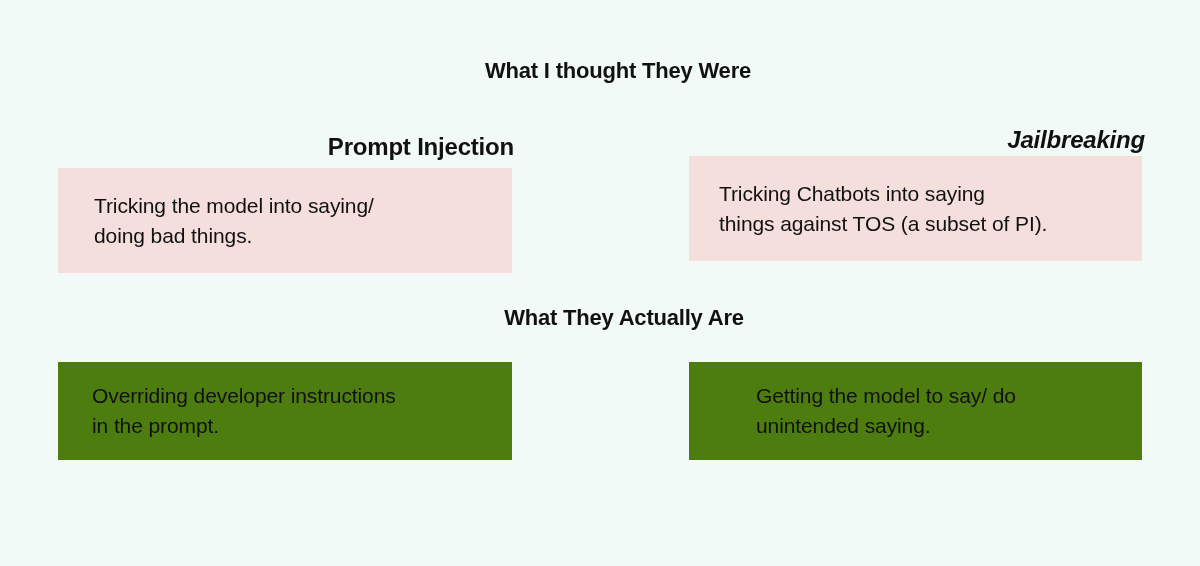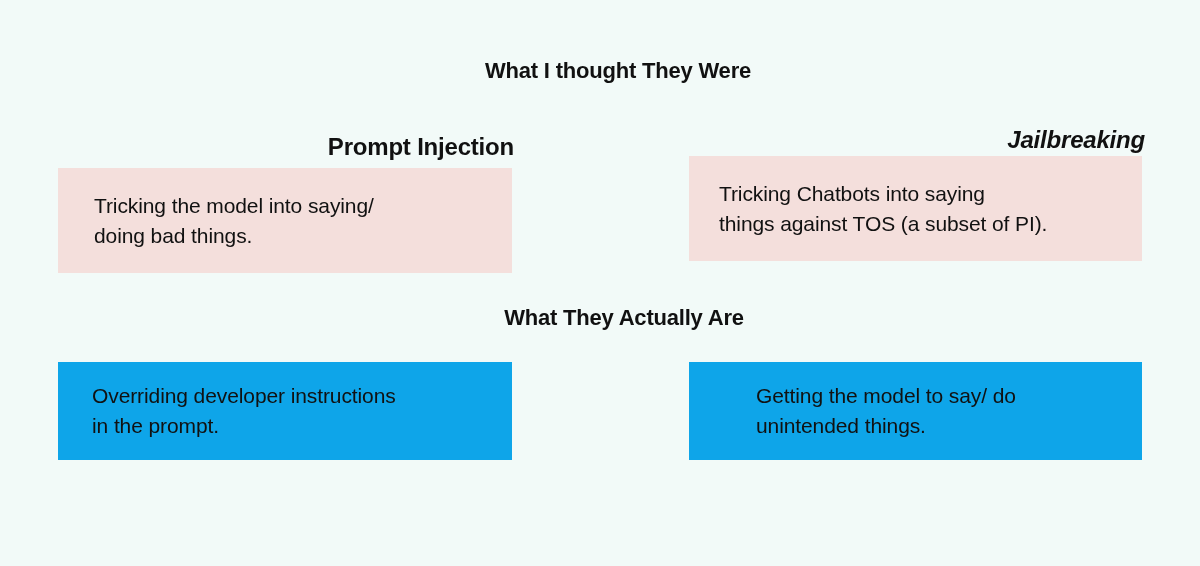--- a/index.html
+++ b/index.html
@@ -75,21 +75,21 @@
   }
   .concept-box .box-text {
     font-size: 21px;
     line-height: 30px;
     font-weight: normal;
     letter-spacing: -0.1px;
     color: #111111;
     white-space: pre-line;
   }
   .box-pink  { background: #f4dfdc; }
-  .box-green { background: #0ea5e9; }
+  .box-green { background: #4d7c0f; }
 
   #box-pi-thought {
     left: 58px;  top: 168px;  width: 454px;  height: 105px;
     padding: 0 24px 0 36px;
   }
   #box-jb-thought {
     left: 689px; top: 156px;  width: 453px;  height: 105px;
     padding: 0 18px 0 30px;
   }
   #box-pi-actual {
@@ -124,16 +124,16 @@
 
   <div class="section-title" id="section-title-actual">What They Actually Are</div>
 
   <div class="concept-box box-green" id="box-pi-actual">
     <div class="box-text">Overriding developer instructions
 in the prompt.</div>
   </div>
 
   <div class="concept-box box-green" id="box-jb-actual">
     <div class="box-text">Getting the model to say/ do
-unintended things.</div>
+unintended saying.</div>
   </div>
 
 </div>
 
 </body></html>

